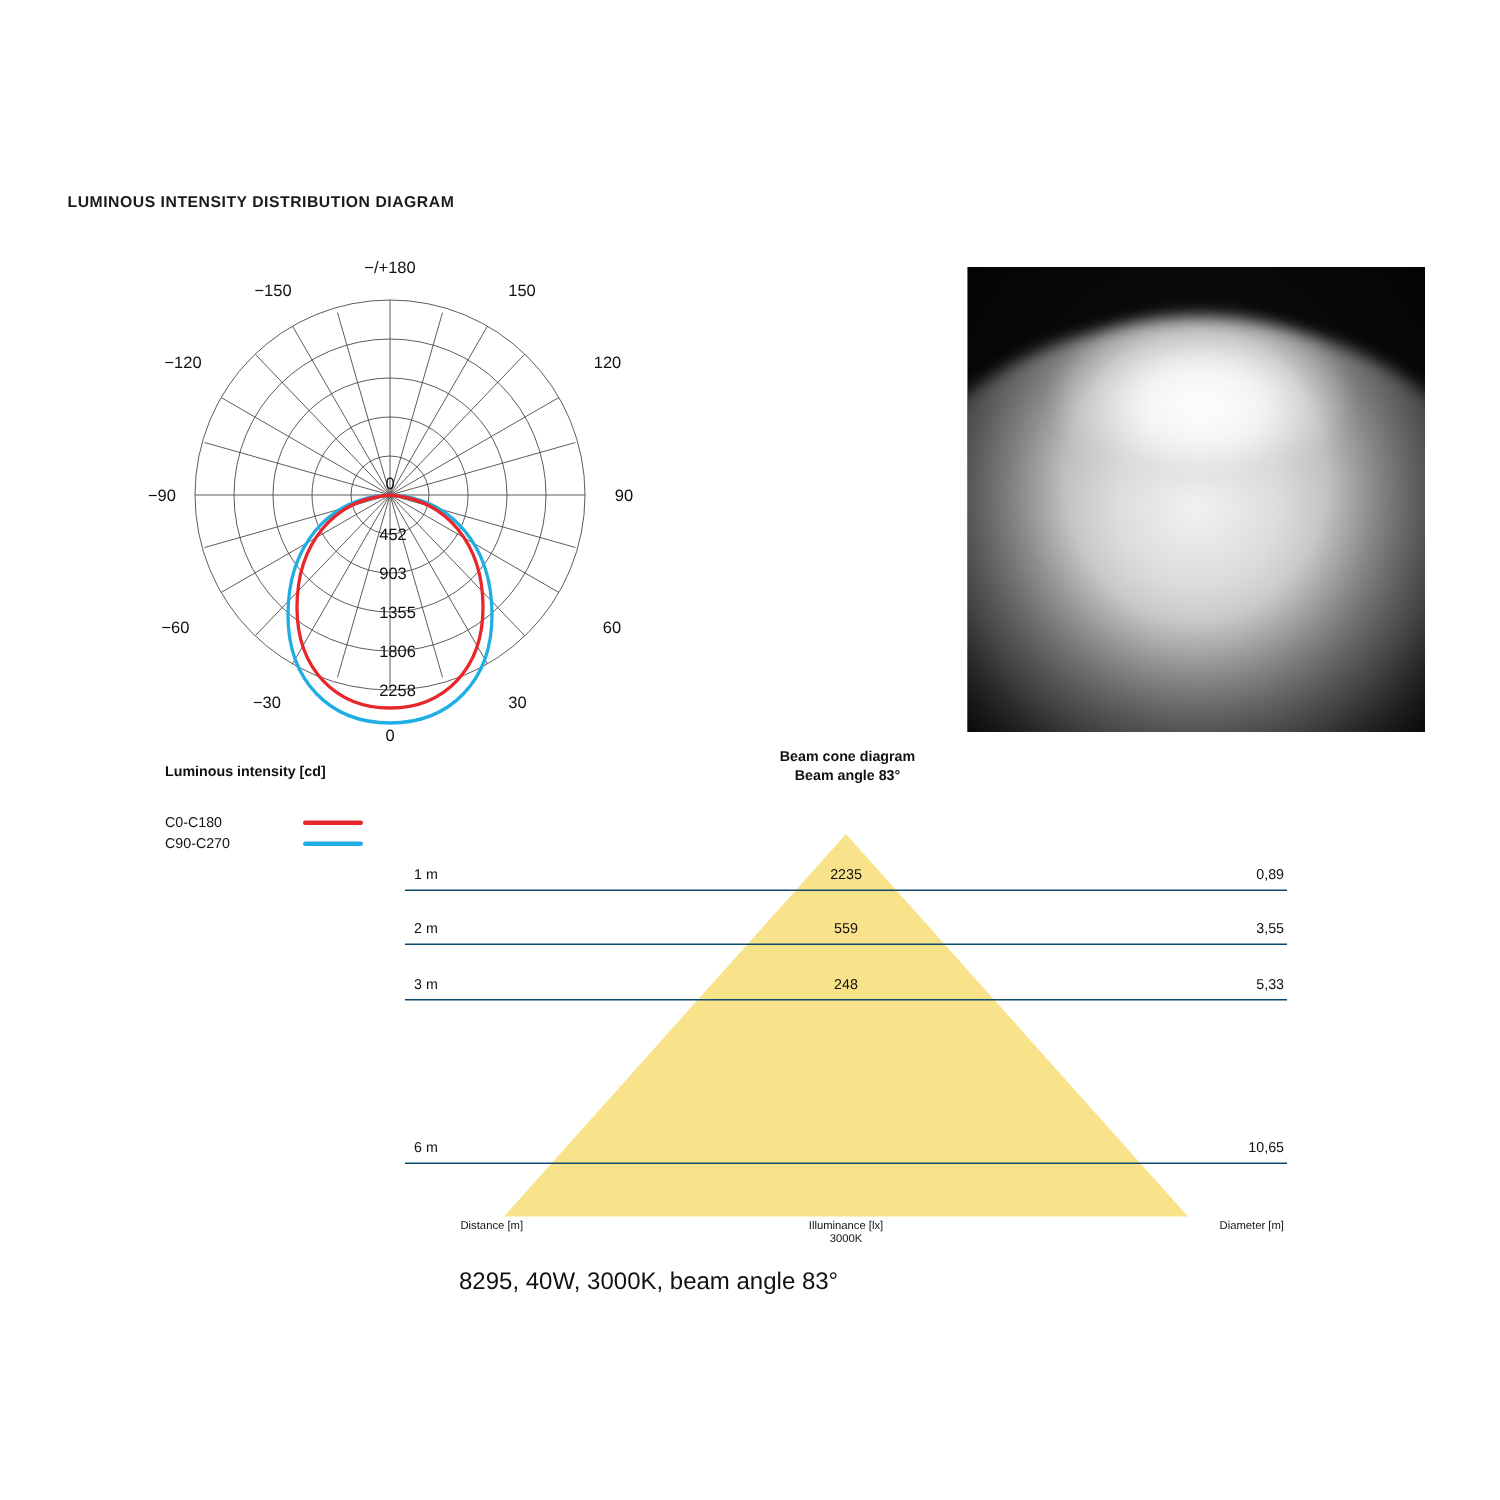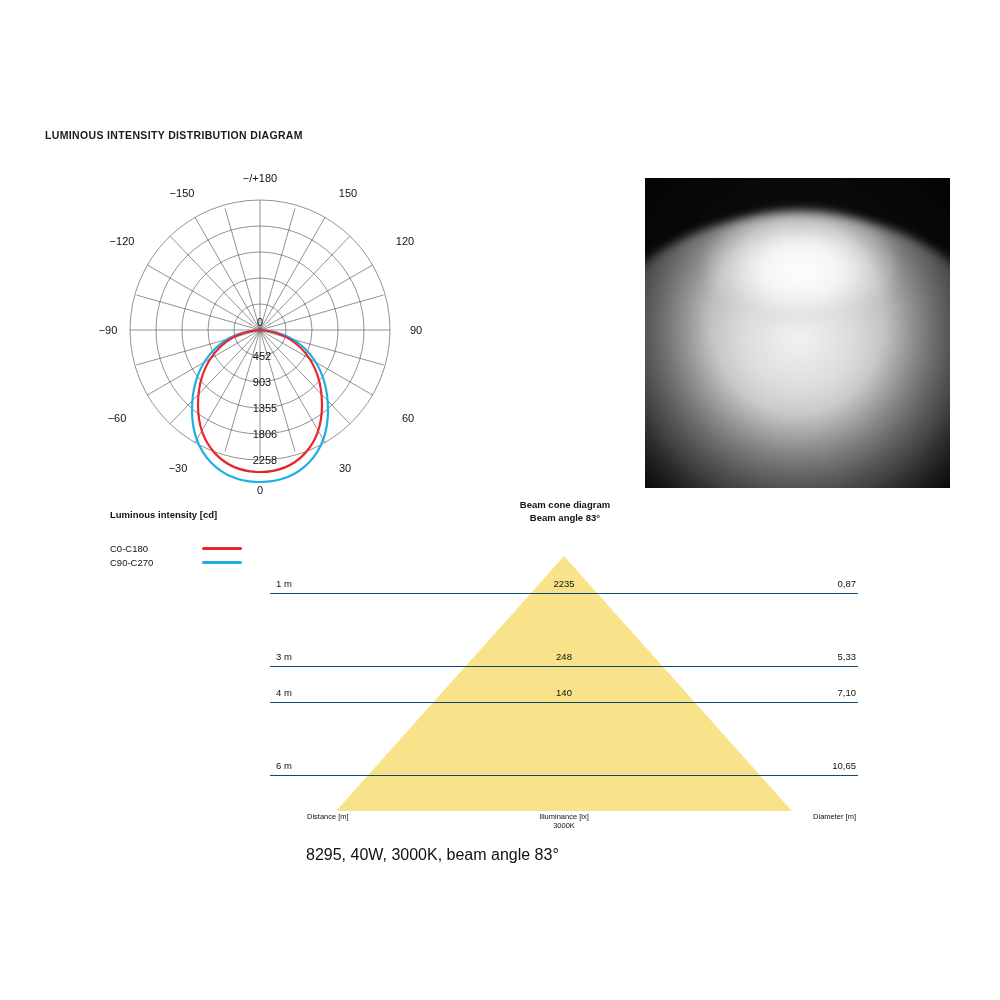--- a/index.html
+++ b/index.html
@@ -284,31 +284,31 @@
   </div>
 
   <div id="cone">
     <svg id="cone-svg" width="588" height="275" viewBox="0 0 588 275">
       <polygon points="294,0 522,255 66,255" fill="#f9e38a"></polygon>
     </svg>
 
     <div class="cone-row" style="top:0px">
       <span class="dist">1 m</span>
       <span class="lux">2235</span>
-      <span class="dia">0,87</span>
+      <span class="dia">0,89</span>
+    </div>
+    <div class="cone-row" style="top:36.5px">
+      <span class="dist">2 m</span>
+      <span class="lux">559</span>
+      <span class="dia">3,55</span>
     </div>
     <div class="cone-row" style="top:73px">
       <span class="dist">3 m</span>
       <span class="lux">248</span>
       <span class="dia">5,33</span>
-    </div>
-    <div class="cone-row" style="top:109.5px">
-      <span class="dist">4 m</span>
-      <span class="lux">140</span>
-      <span class="dia">7,10</span>
     </div>
     <div class="cone-row" style="top:182.5px">
       <span class="dist">6 m</span>
       <span class="dia">10,65</span>
     </div>
 
     <div id="cone-footer">
       <span class="f-left">Distance [m]</span>
       <span class="f-center">
         <span>Illuminance [lx]</span><br>

